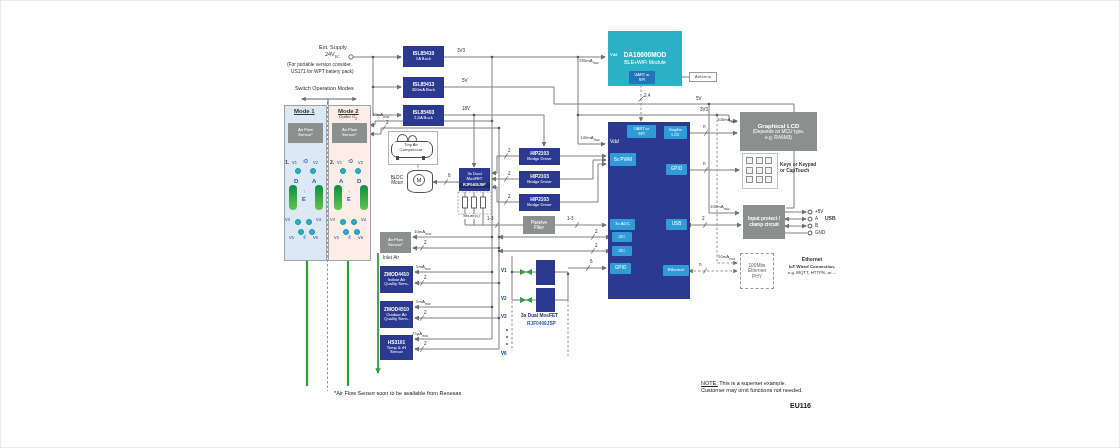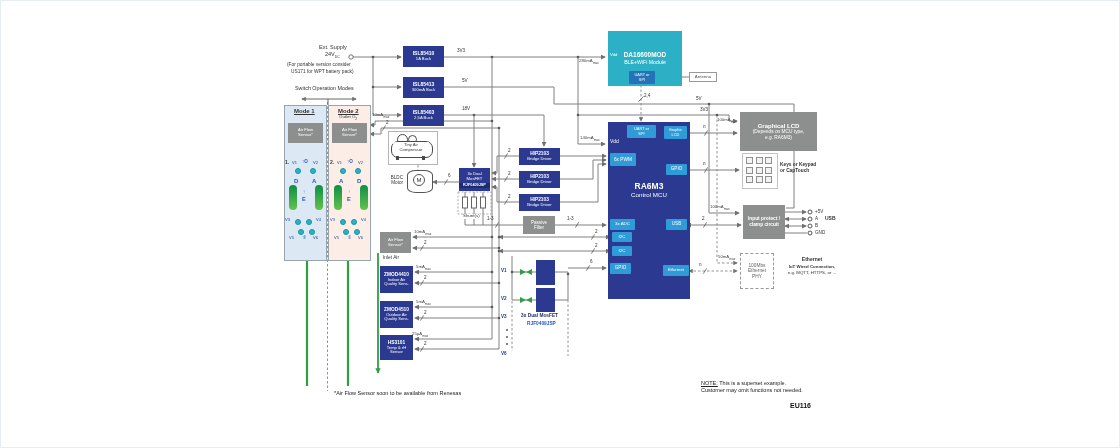--- a/index.html
+++ b/index.html
@@ -344,24 +344,20 @@
 <div class="subblk" style="left:663px;top:125px;width:23px;height:13px">
   <span style="font-size:3.9px">Graphic</span>
   <span style="font-size:3.9px">LCD</span>
 </div>
 <div class="subblk" style="left:609px;top:152px;width:26px;height:13px;font-size:4.8px">
       <span>6x PWM</span>
     </div>
 <div class="subblk" style="left:665px;top:163px;width:21px;height:11px;font-size:4.6px">
       <span>GPIO</span>
     </div>
-<div class="bx" style="left:607px;top:176px;width:82px;height:26px;color:#fff;background:transparent">
-  <span style="font-size:8.5px;font-weight:bold">RA6M3</span>
-  <span style="font-size:6.2px">Control MCU</span>
-</div>
 <div class="subblk" style="left:609px;top:218px;width:25px;height:11px;font-size:4.4px">
       <span>3x ADC</span>
     </div>
 <div class="subblk" style="left:611px;top:231px;width:20px;height:10px;font-size:4.4px">
       <span>I2C</span>
     </div>
 <div class="subblk" style="left:611px;top:245px;width:20px;height:10px;font-size:4.4px">
       <span>I2C</span>
     </div>
 <div class="subblk" style="left:665px;top:218px;width:21px;height:11px;font-size:4.6px">

